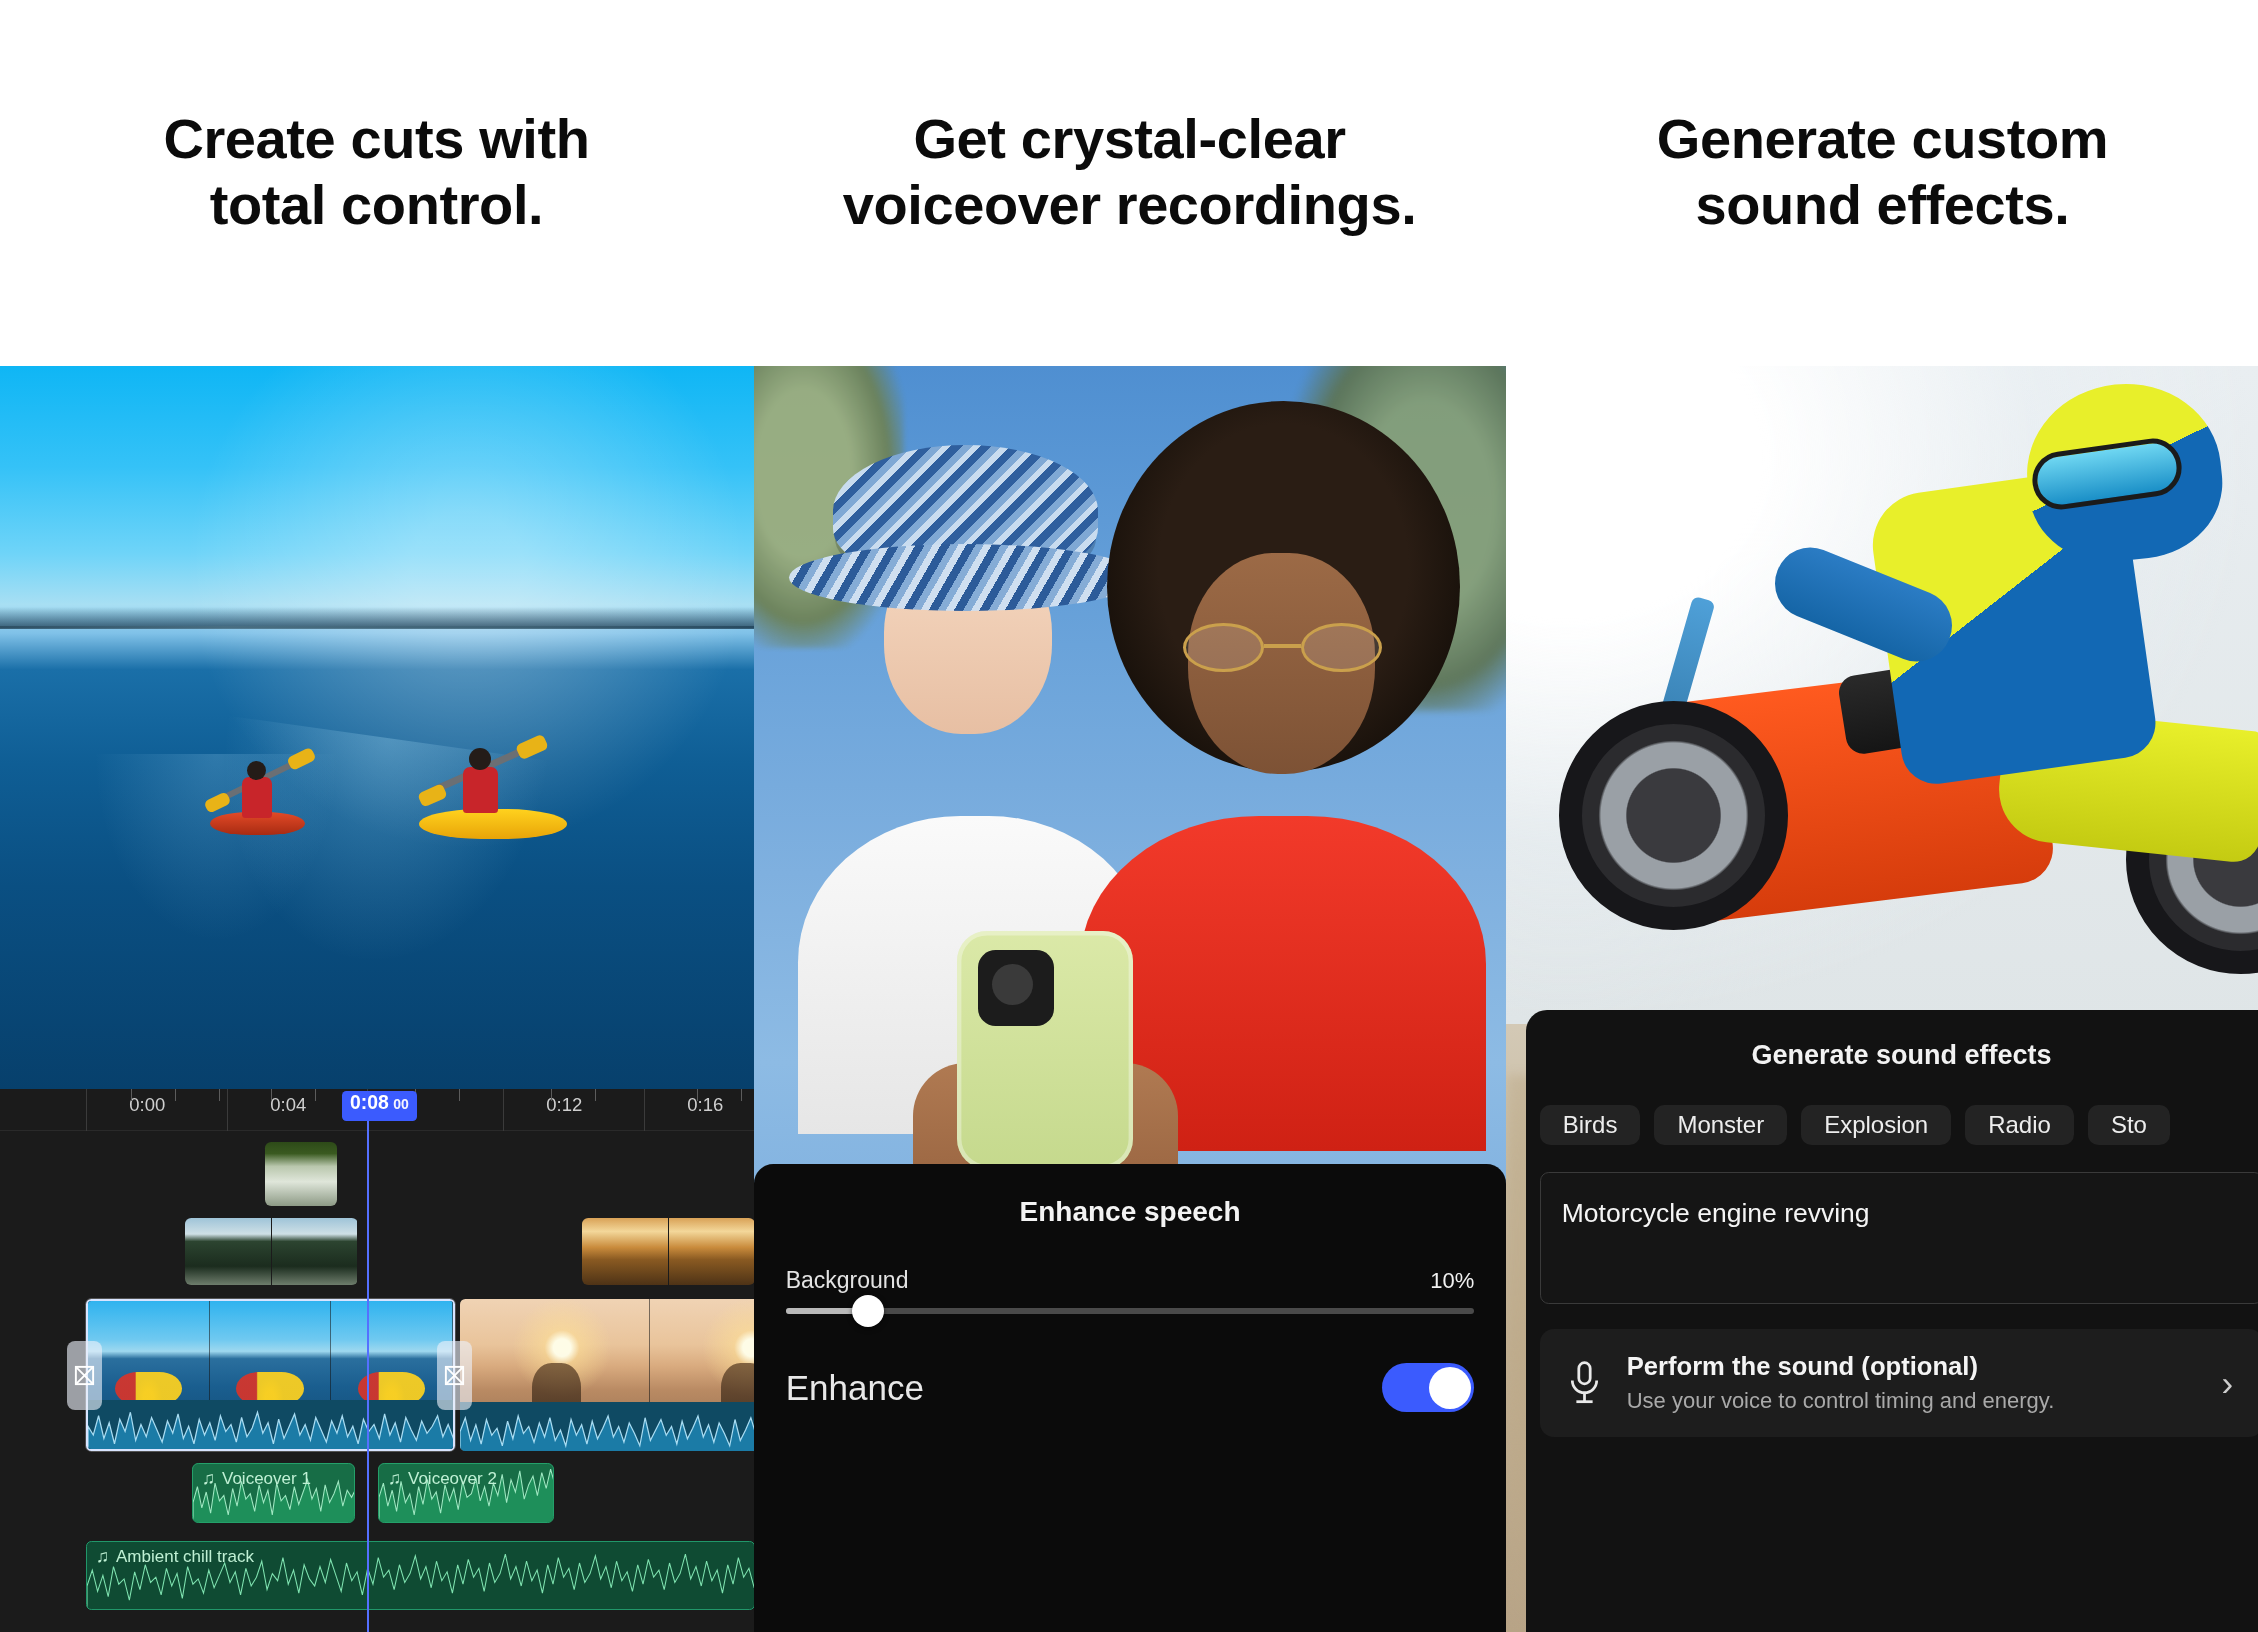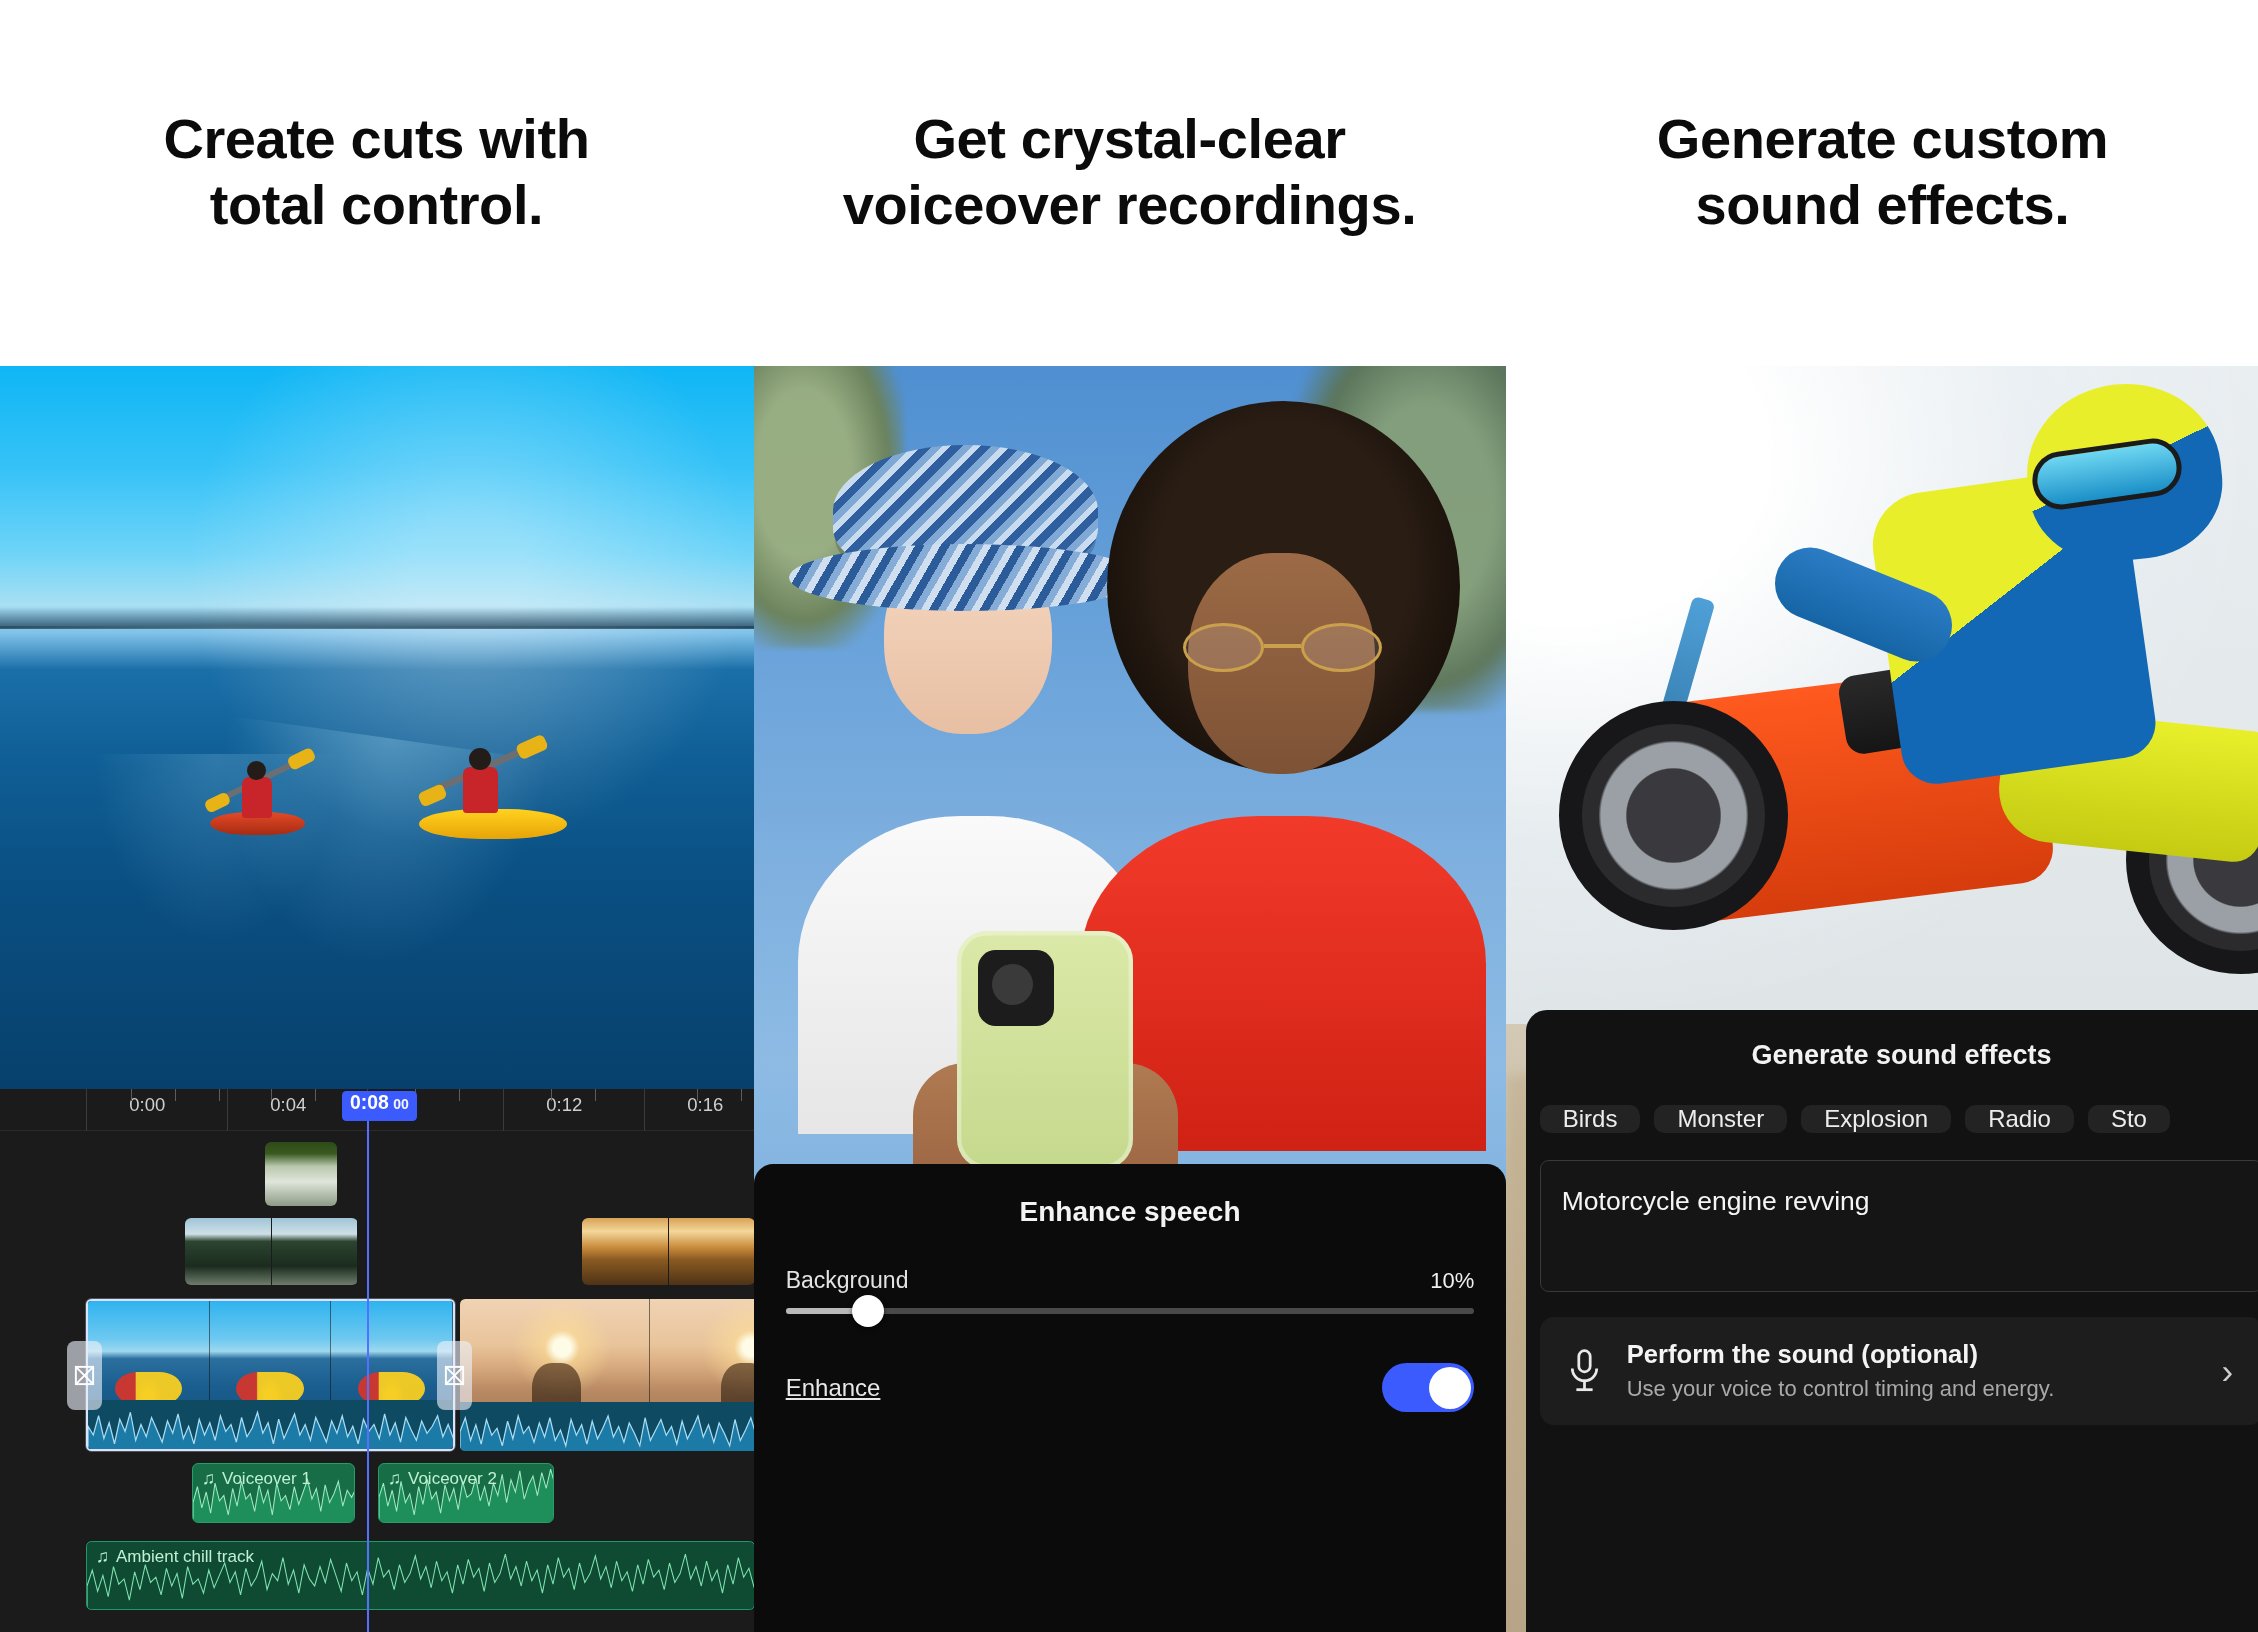--- a/index.html
+++ b/index.html
@@ -297,21 +297,21 @@
   .track-fill { position:absolute; left:0; top:0; bottom:0; background:#b9b9b9; border-radius:3.5px; }
   .knob {
     position:absolute; top:50%; width: 32px; height: 32px; margin-top:-16px; margin-left:-16px;
     background:#ffffff; border-radius:50%;
     box-shadow: 0 1.8px 5.3px rgba(0,0,0,.55);
   }
   .toggle-row {
     display:flex; align-items:center; justify-content:space-between;
     padding: 0 32px; margin-top: 49px;
   }
-  .toggle-row .lab { color:#e8e8e8; font-size: 24px; text-decoration: underline; }
+  .toggle-row .lab { color:#e8e8e8; font-size: 35px; }
   .switch {
     width: 92px; height: 49px; border-radius: 25px; background:#3b5bfe; position:relative;
   }
   .switch .dot {
     position:absolute; right: 3.5px; top: 3.5px; width: 42px; height: 42px; border-radius:50%;
     background:#fff;
   }
 
   
   .moto {
@@ -376,21 +376,21 @@
     background:#121212; border-radius: 21px 21px 0 0; padding-top: 30px;
   }
   .card-title {
     text-align:center; color:#f2f2f2; font-size: 27px; font-weight: 700;
   }
   .chips {
     display:flex; gap: 14px; padding: 0 14px; margin-top: 34px; overflow:hidden;
   }
   .chip {
     background:#232323; border-radius: 10.6px; color:#ededed; font-size: 24px;
-    padding: 0 23px; white-space: nowrap; flex: 0 0 auto;
+    padding: 6px 23px; white-space: nowrap; flex: 0 0 auto;
   }
   .prompt-box {
     margin: 26.5px 14px 0 14px; border: 0.9px solid #3a3a3a; border-radius: 8.8px;
     background:#151515; min-height: 132px; padding: 25px 21px;
   }
   .prompt-text { color:#f5f5f5; font-size: 26.5px; }
   .perform {
     margin: 25px 14px 0 14px; background:#1d1d1d; border-radius: 14px;
     display:flex; align-items:center; gap: 23px; padding: 23px 25px;
   }

